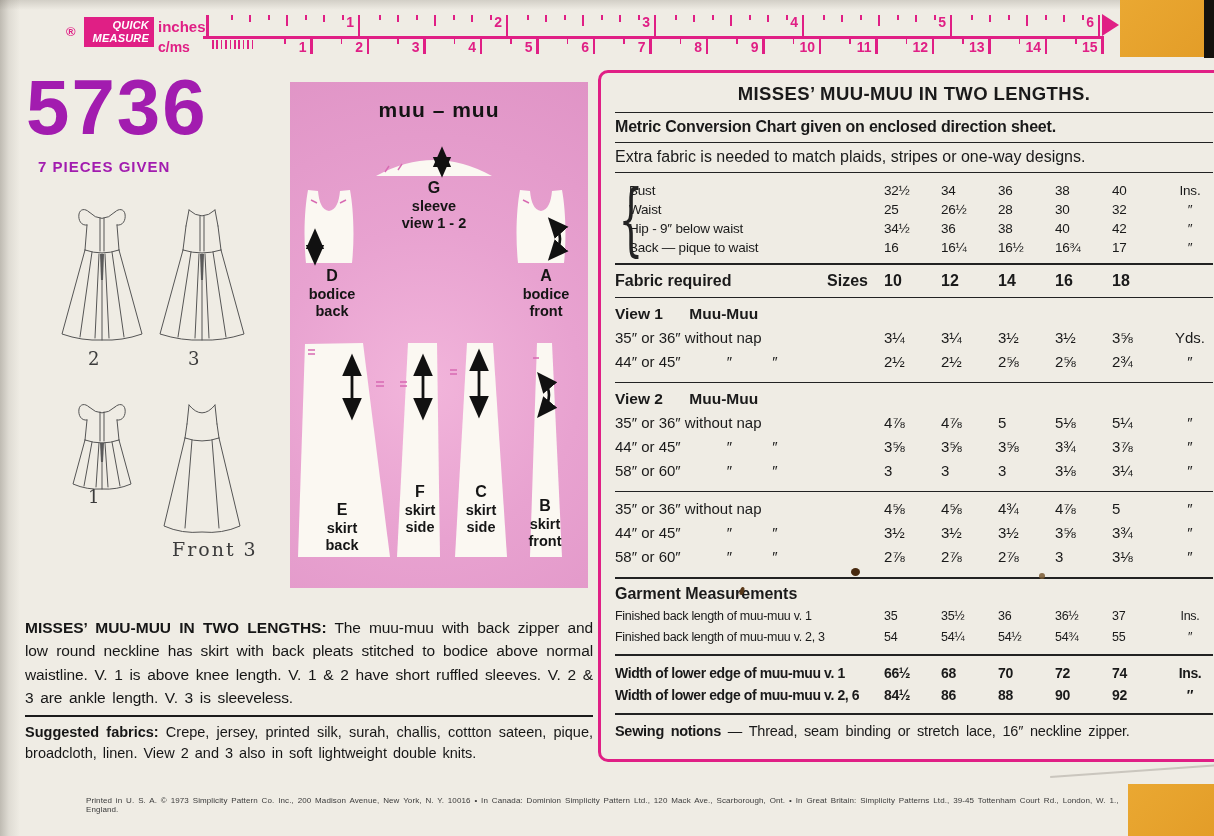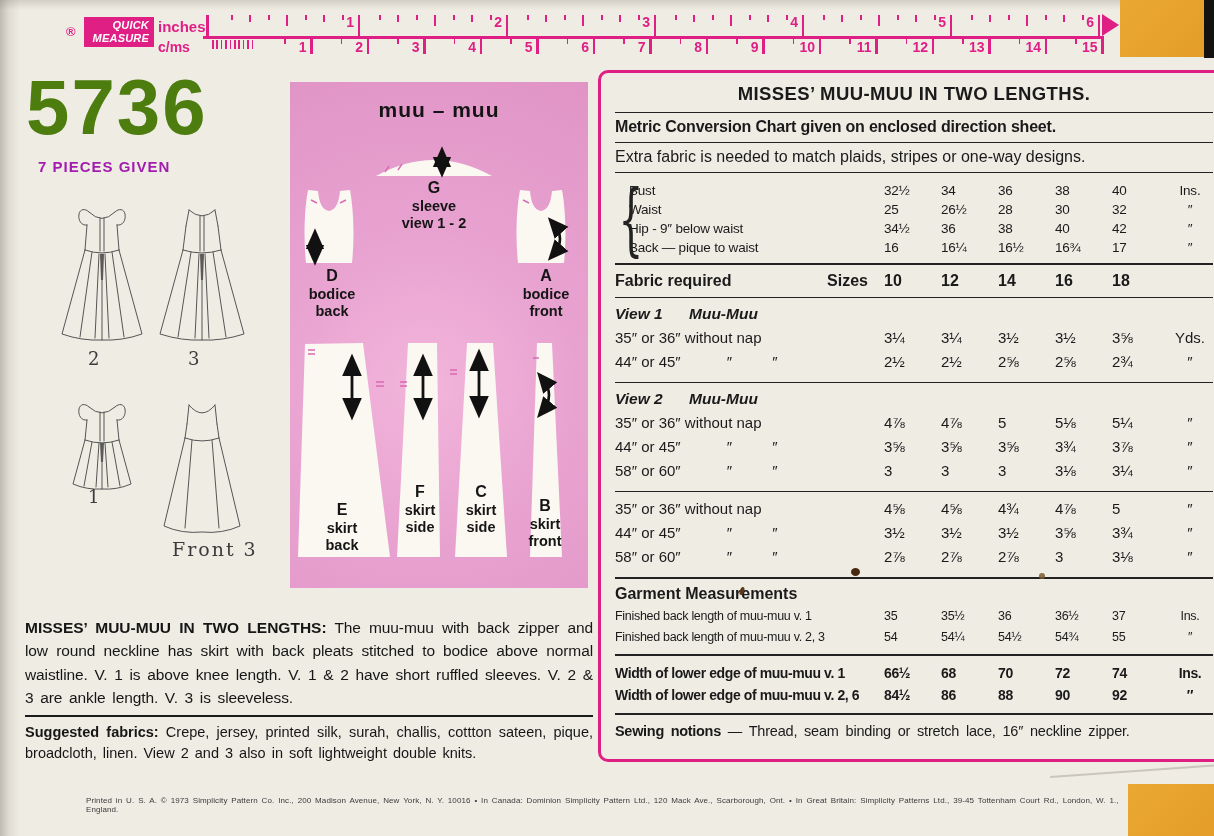--- a/index.html
+++ b/index.html
@@ -42,21 +42,21 @@
     background:repeating-linear-gradient(90deg,var(--mag) 0 1.6px,transparent 1.6px 4.4px);}
   .cm-row{left:256px;top:38.5px;width:848px;height:18px;display:flex;}
   .cm-seg{position:relative;width:56.5px;height:18px;}
   .cm-seg .bar{position:absolute;right:0;top:0;width:2.5px;height:15px;background:var(--mag);}
   .cm-seg .half{position:absolute;left:50%;top:0;width:1.5px;height:5px;background:var(--mag);}
   .cm-seg .num{position:absolute;right:6px;top:0;color:var(--mag);font-weight:bold;font-size:14px;}
   .ruler-arrow{left:1102px;top:14px;width:0;height:0;
     border-top:11px solid transparent;border-bottom:11px solid transparent;border-left:17px solid var(--mag);}
 
   
-  .pattern-number{left:26px;top:62px;font-size:78px;font-weight:600;letter-spacing:2px;color:#4d7c0f;}
+  .pattern-number{left:26px;top:62px;font-size:78px;font-weight:600;letter-spacing:2px;color:#a21caf;}
   .pieces-given{left:38px;top:158px;font-size:15px;font-weight:bold;letter-spacing:1px;color:#a21caf;}
   .dress-label{font-family:"DejaVu Serif",serif;color:#3b3b3b;}
 
   
   .panel{left:290px;top:82px;width:298px;height:506px;
     background:radial-gradient(circle at 45% 60%, #f2b5db 0%, #e8a2d0 45%, #e094c6 100%);}
   .panel-title{position:absolute;left:0;top:16px;width:100%;text-align:center;
     font-size:21px;font-weight:bold;letter-spacing:1px;color:#141414;}
   .plabel{position:absolute;text-align:center;font-weight:bold;color:#151515;line-height:1.22;font-size:14.5px;}
   .pletter{font-size:16px;}
@@ -76,21 +76,21 @@
   .ditto{margin-left:46px;word-spacing:36px;}
   .body-wrap{display:flex;align-items:center;padding:6px 0 4px;}
   .body-head{width:74px;font-size:13.5px;font-weight:bold;line-height:16px;letter-spacing:-.2px;}
   .brace{width:14px;font-family:"DejaVu Serif",serif;font-size:78px;line-height:70px;
     transform:scaleX(.5);color:#222;}
   .body-rows{flex:1;font-size:13.5px;}
   .body-rows .mrow{grid-template-columns:1fr 57px 57px 57px 57px 57px 46px;line-height:19px;letter-spacing:-.2px;}
   .fabric-row{font-weight:bold;font-size:16px;padding:5px 0;}
   .fabric-label-cell{display:flex;justify-content:space-between;padding-right:14px;}
   .view-sec{padding:3px 0 6px;font-size:15px;}
-  .view-head{font-weight:bold;font-size:15.5px;padding:2px 0 3px;font-style:italic;}
+  .view-head{font-weight:bold;font-size:15.5px;padding:2px 0 3px;}
   .view-head .vname{margin-left:22px;}
   .view-sec .mrow{line-height:24px;}
   .garment-sec{padding:2px 0 4px;}
   .garment-head{font-weight:bold;font-size:16px;padding:2px 0 3px;}
   .garment-sec .mrow{font-size:12.5px;letter-spacing:-.3px;line-height:21px;}
   .width-sec{padding:4px 0 5px;}
   .width-sec .mrow{font-weight:bold;font-size:14px;letter-spacing:-.4px;line-height:22px;}
   .notions{font-size:14.5px;padding:6px 0 0;word-spacing:3px;letter-spacing:-.2px;}
   .notions b{letter-spacing:-.3px;}
 

